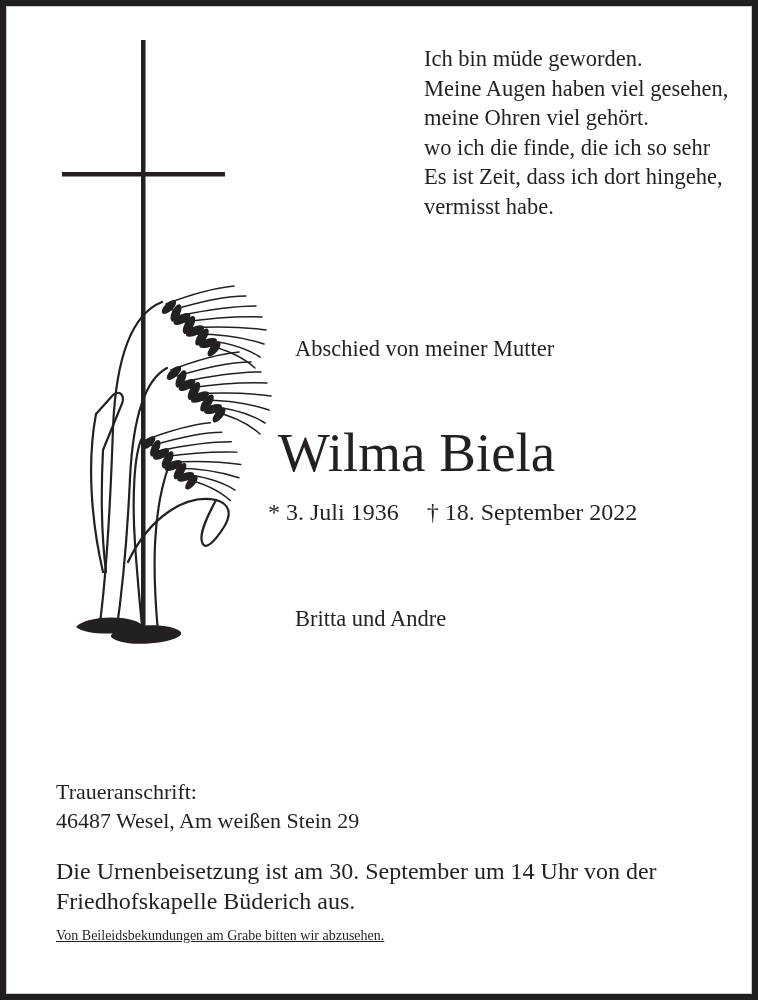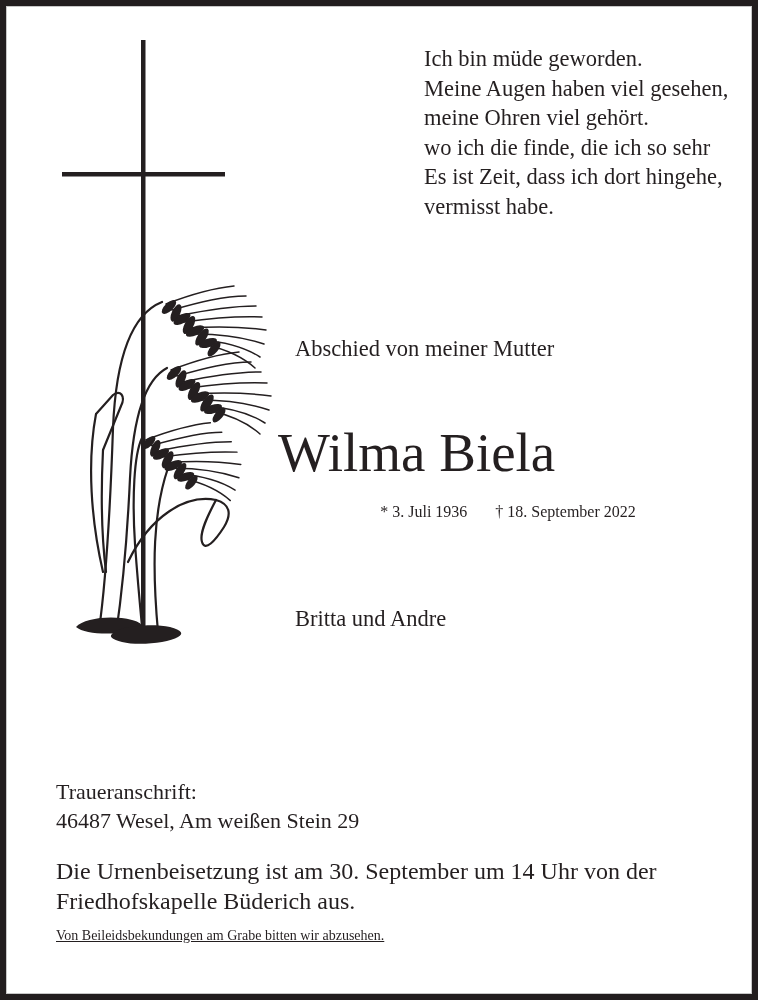--- a/index.html
+++ b/index.html
@@ -19,23 +19,23 @@
   }
   .illustration{position:absolute;left:0;top:0;}
   .txt{position:absolute;white-space:nowrap;}
   .poem{left:392px;top:44px;font-size:22.5px;line-height:29.5px;margin-left:32px;}
   .intro{left:295px;top:334px;font-size:22.5px;line-height:29.5px;}
   .name-block{
     left:278px;top:424px;width:460px;
     font-size:55px;line-height:58px;
   }
   .dates{
-    left:278px;top:497px;width:460px;
-    display:flex;justify-content:center;gap:28px;
-    font-size:16px;line-height:30px;
+    left:268px;top:497px;width:460px;
+    display:flex;gap:28px;
+    font-size:24px;line-height:30px;
   }
   .mourners{left:295px;top:604px;font-size:22.5px;line-height:29.5px;}
   .address{left:56px;top:778px;font-size:22px;line-height:28.5px;}
   .funeral{left:56px;top:857px;font-size:24px;line-height:29.5px;}
   .condolence{left:56px;top:921px;font-size:14px;line-height:29.5px;text-decoration:underline;}
 </style>
 </head>
 <body>
 
 <div class="canvas">

